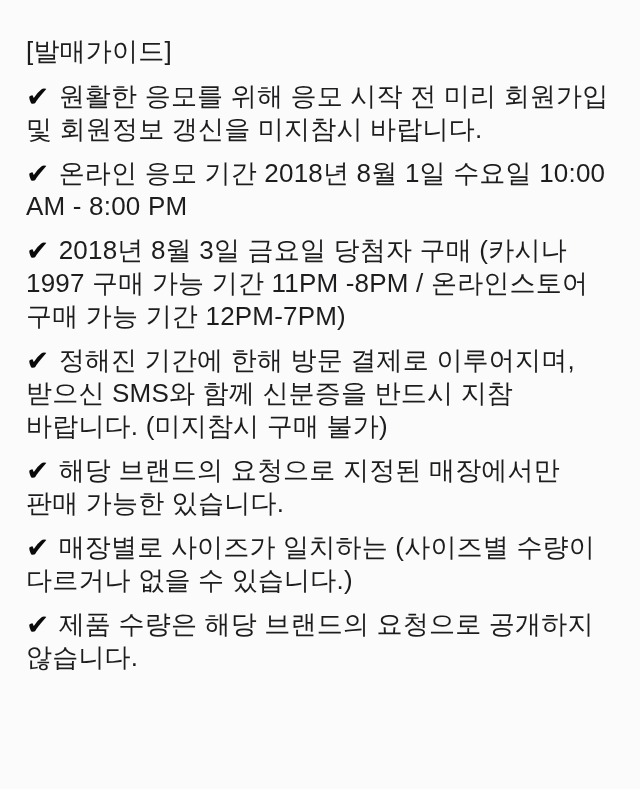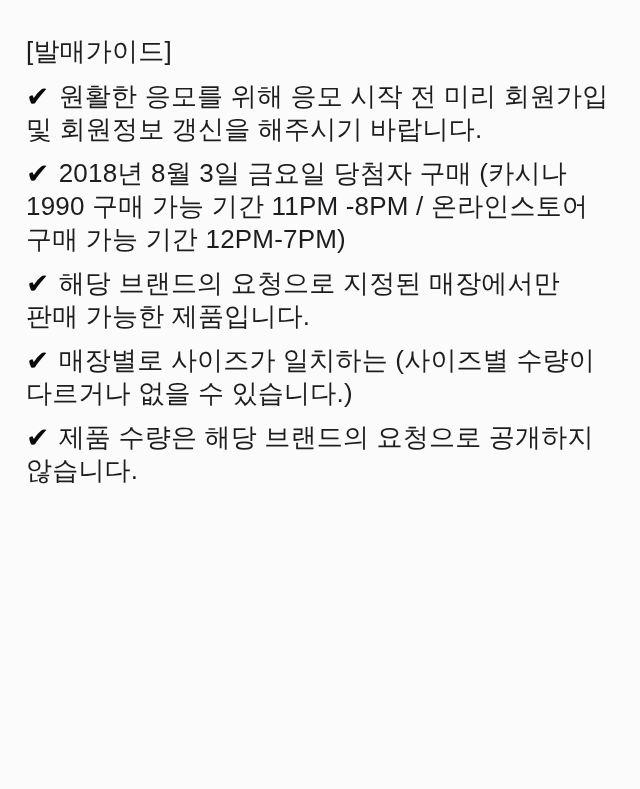--- a/index.html
+++ b/index.html
@@ -43,27 +43,29 @@
     transform: translateY(1px);
   }
 </style>
 </head>
 <body>
 
 <div class="guide">
 
   <div class="guide-title">[발매가이드]</div>
 
-  <p class="guide-item"><span class="check-icon">✔</span><span>원활한 응모를 위해 응모 시작 전 미리 회원가입 및 회원정보 갱신을 해주시기 바랍니다.</span></p>
+  <p class="guide-item"><span class="check-icon">✔</span><span>원활한 응모를 위해 응모 시작 전 미리 회원가입 및 회원정보 갱신을 미지참시 바랍니다.</span></p>
+
+  <p class="guide-item"><span class="check-icon">✔</span><span>온라인 응모 기간 2018년 8월 1일 수요일 10:00 AM - 8:00 PM</span></p>
 
 
-
-  <p class="guide-item"><span class="check-icon">✔</span><span>2018년 8월 3일 금요일 당첨자 구매 (카시나 1990 구매 가능 기간 11PM -8PM / 온라인스토어 구매 가능 기간 12PM-7PM)</span></p>
+  <p class="guide-item"><span class="check-icon">✔</span><span>2018년 8월 3일 금요일 당첨자 구매 (카시나 1997 구매 가능 기간 11PM -8PM / 온라인스토어 구매 가능 기간 12PM-7PM)</span></p>
 
 
+  <p class="guide-item"><span class="check-icon">✔</span><span>정해진 기간에 한해 방문 결제로 이루어지며, 받으신 SMS와 함께 신분증을 반드시 지참 바랍니다. (미지참시 구매 불가)</span></p>
 
-  <p class="guide-item"><span class="check-icon">✔</span><span>해당 브랜드의 요청으로 지정된 매장에서만 판매 가능한 제품입니다.</span></p>
+  <p class="guide-item"><span class="check-icon">✔</span><span>해당 브랜드의 요청으로 지정된 매장에서만 판매 가능한 있습니다.</span></p>
 
   <p class="guide-item"><span class="check-icon">✔</span><span>매장별로 사이즈가 일치하는 (사이즈별 수량이 다르거나 없을 수 있습니다.)</span></p>
 
   <p class="guide-item"><span class="check-icon">✔</span><span>제품 수량은 해당 브랜드의 요청으로 공개하지 않습니다.</span></p>
 
 </div>
 
 </body></html>

